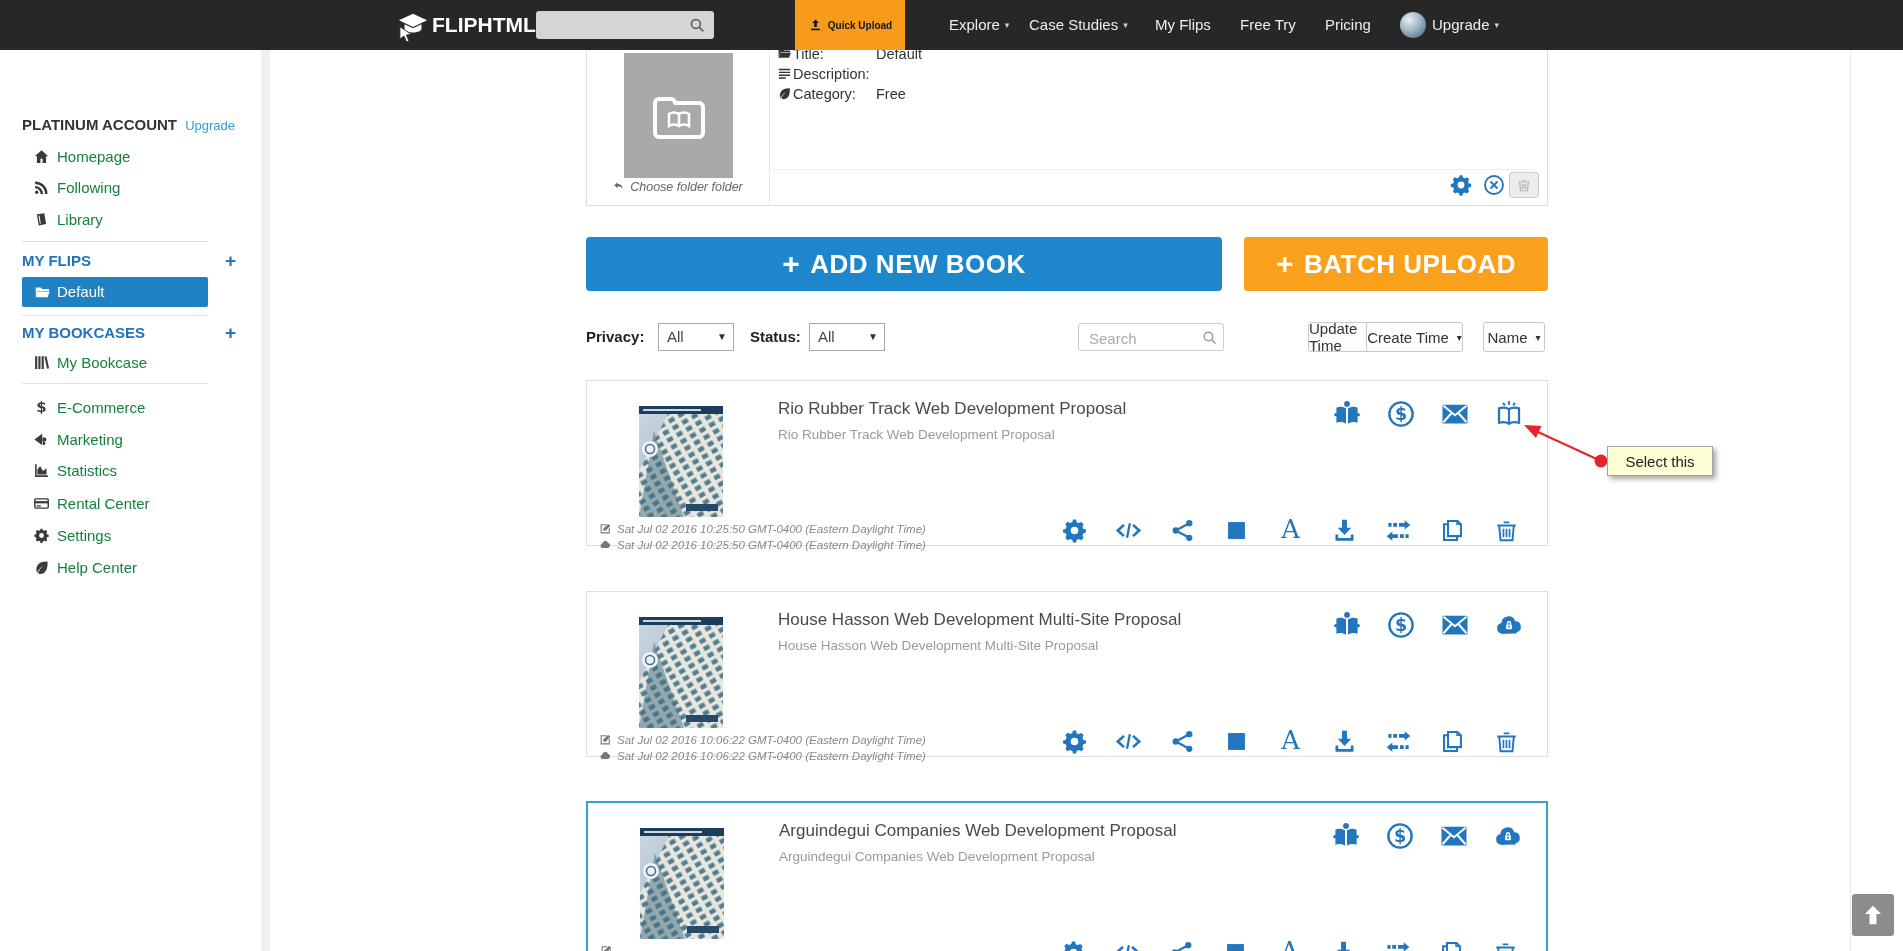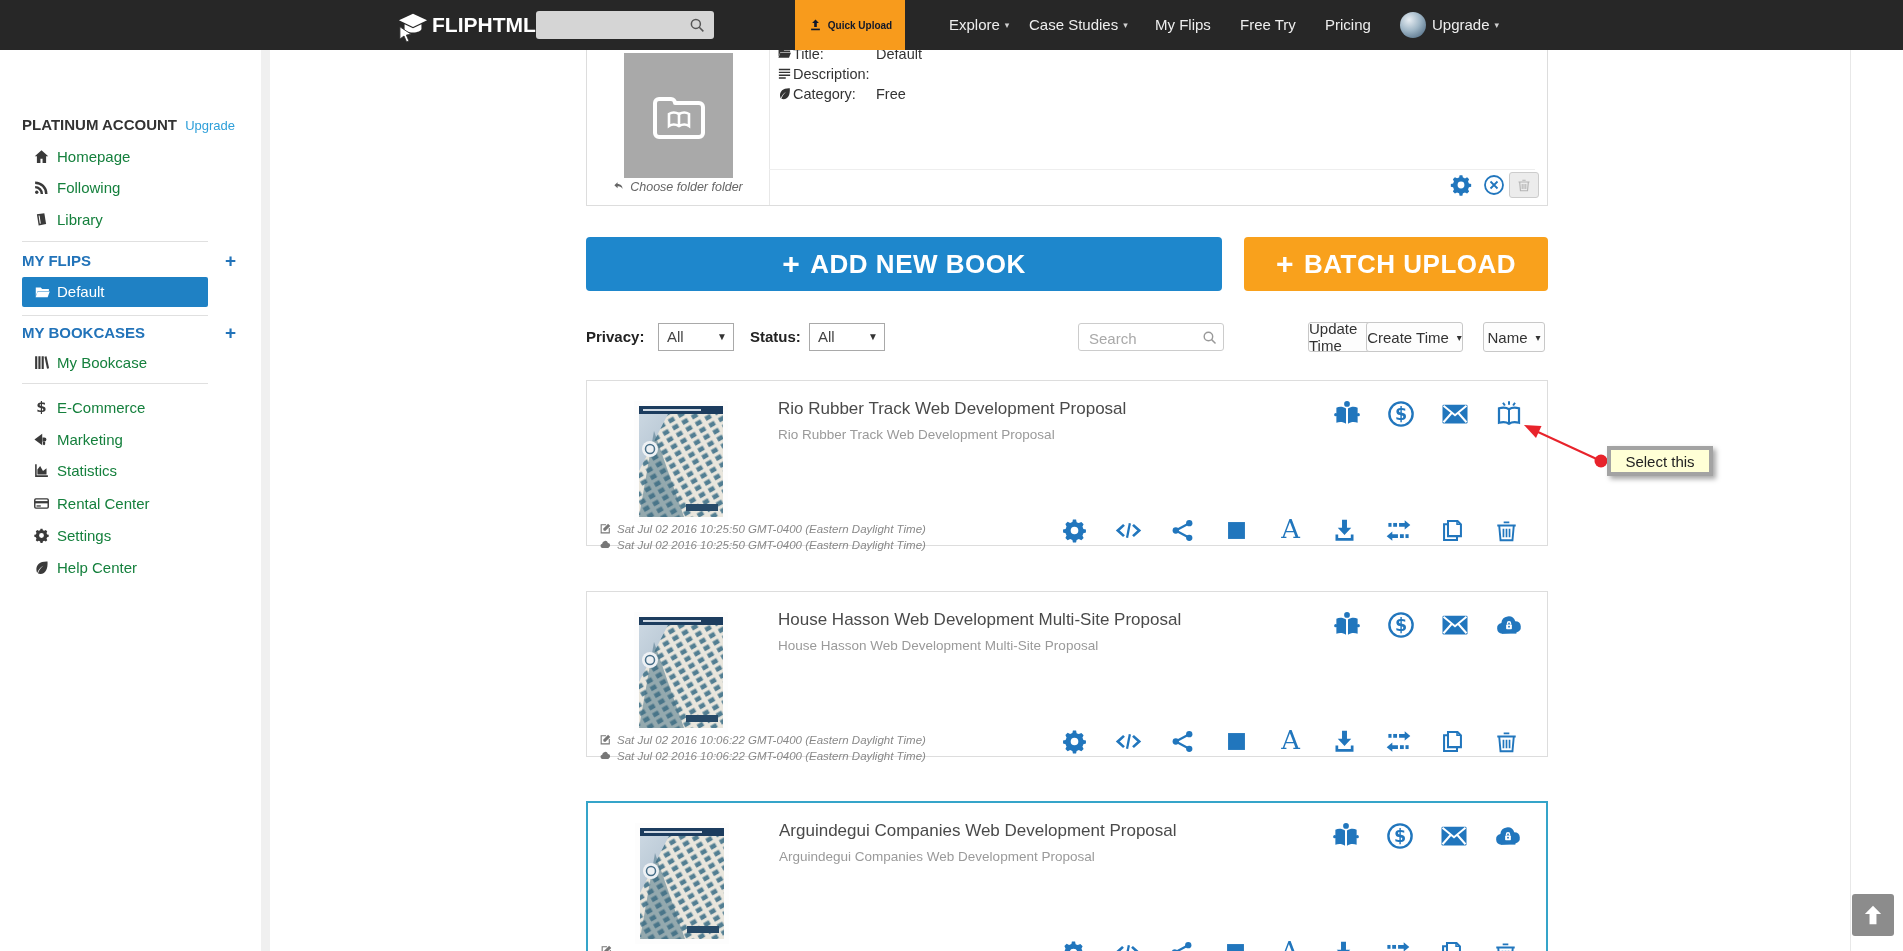--- a/index.html
+++ b/index.html
@@ -76,21 +76,21 @@
   .thumb{position:absolute;left:47px;top:20px;width:94px;height:121px;cursor:pointer}
   .row-title{position:absolute;left:191px;top:18px;font-size:17px;color:#4a4a4a;cursor:pointer}
   .row-sub{position:absolute;left:191px;top:46px;font-size:13.5px;color:#9a9a9a}
   .row-status{position:absolute;top:18px;right:23px;display:flex;gap:24px}
   .row-status .ic{cursor:pointer}
   .row-actions{position:absolute;top:136px;right:27px;display:flex;gap:27px}
   .row-actions .ic{cursor:pointer}
   .row-times{position:absolute;left:12px;top:141px;font-size:11.5px;font-style:italic;color:#888;line-height:15.5px}
 
   
-  #tooltip-box{position:absolute;left:1607px;top:446px;width:106px;height:30px;background:#ffffd6;border:4px solid #a3a3a3;
+  #tooltip-box{position:absolute;left:1607px;top:446px;width:106px;height:30px;background:#ffffd6;border:1px solid #a3a3a3;
       box-shadow:3px 3px 5px rgba(0,0,0,.35);box-sizing:border-box;display:flex;align-items:center;justify-content:center;
       font-size:15px;color:#222;z-index:60}
   #tooltip-arrow{position:absolute;left:1500px;top:410px;width:230px;height:80px;z-index:60;pointer-events:none}
 
   #scroll-top{position:absolute;left:1852px;top:894px;width:42px;height:42px;background:#8c8c8c;border-radius:3px;z-index:70;
       display:flex;align-items:center;justify-content:center;cursor:pointer}
   #scroll-top .ic{color:#fff;width:26px;height:26px}
 
   #nav-cursor{position:absolute;left:399px;top:26px;width:14px;height:19px;z-index:80;pointer-events:none}
 </style>

